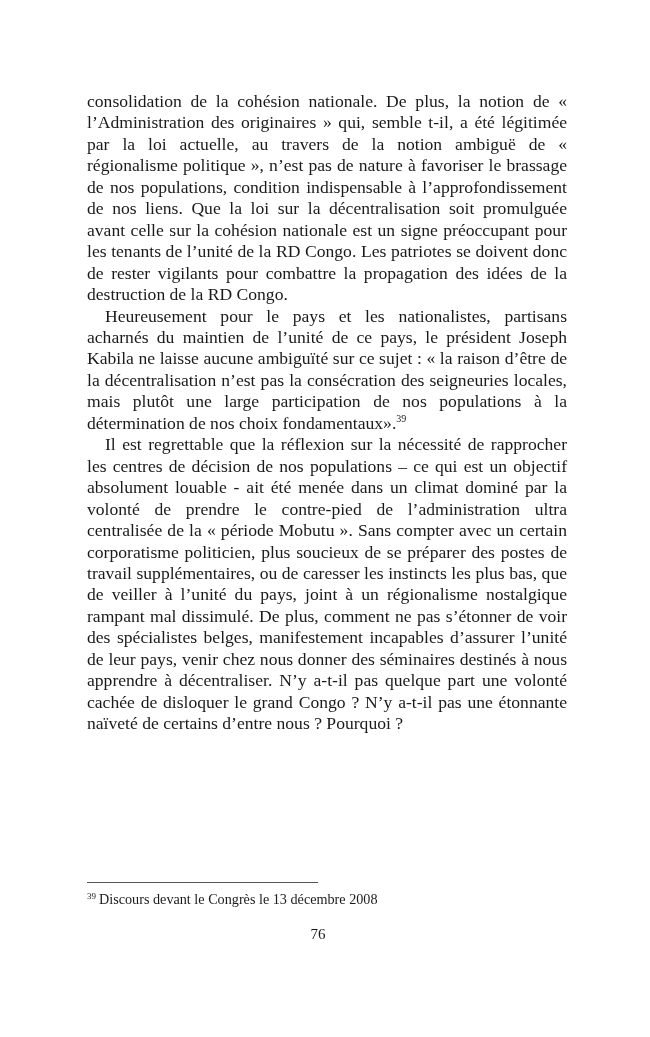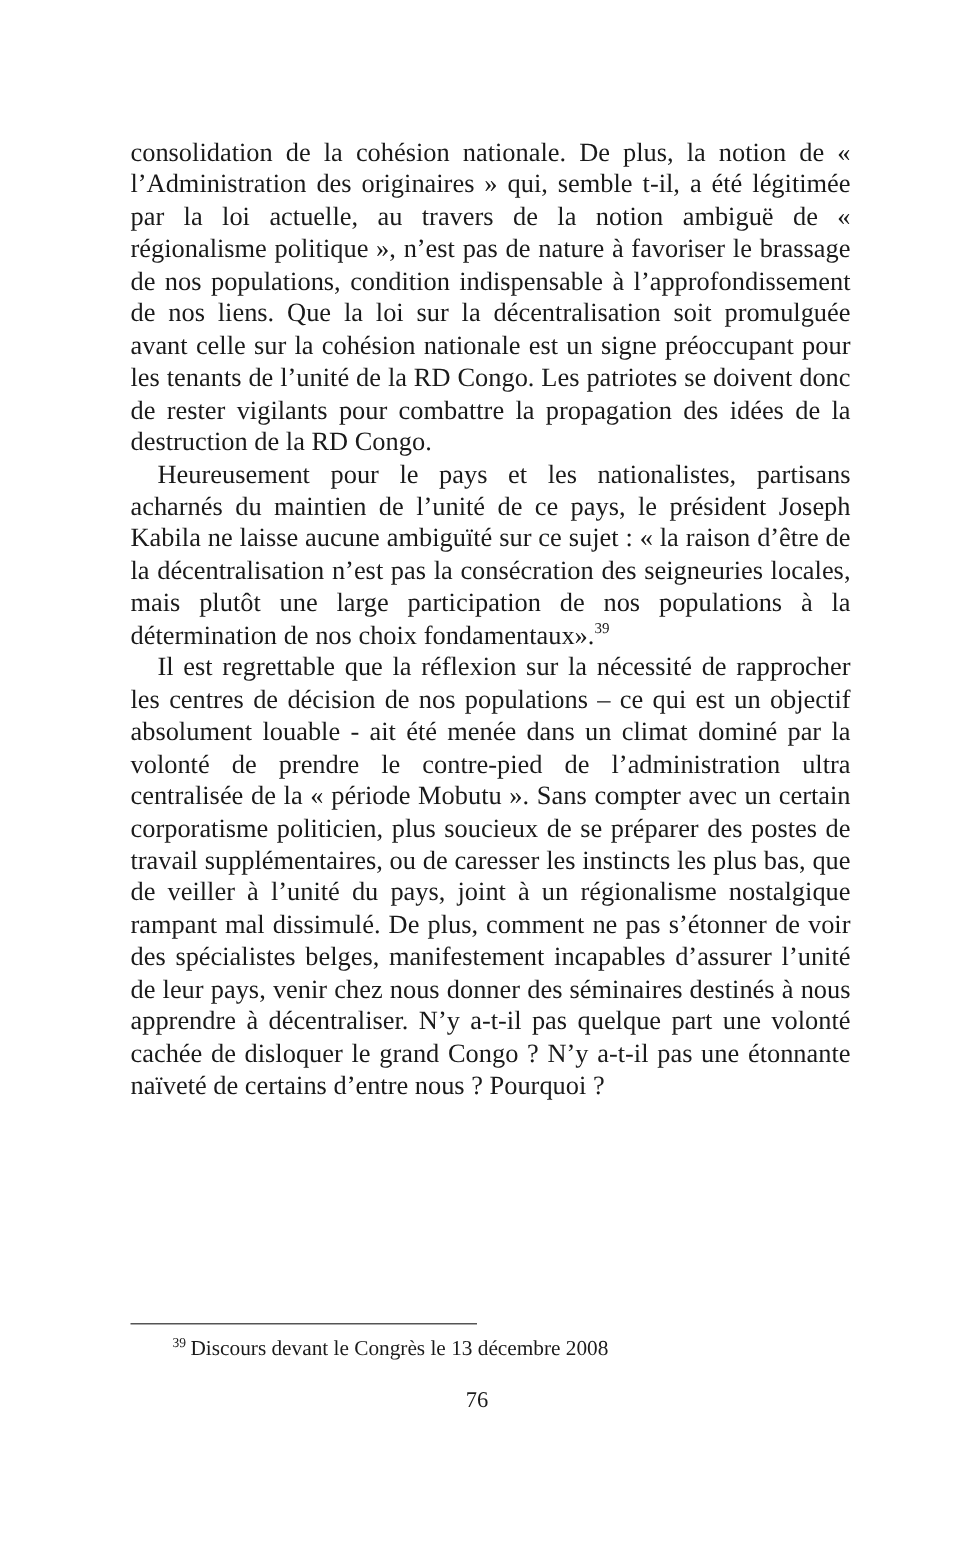--- a/index.html
+++ b/index.html
@@ -44,21 +44,20 @@
     height: 0;
     border-top: 1px solid #555;
   }
   .footnote {
     position: absolute;
     left: 87px;
     top: 890px;
     font-size: 14.2px;
     line-height: 18px;
     white-space: nowrap;
-    margin-left: 28px;
   }
   .footnote .fn-num {
     font-size: 9px;
     vertical-align: 5px;
     line-height: 0;
     margin-right: 3px;
   }
   .page-number {
     position: absolute;
     left: 0;

